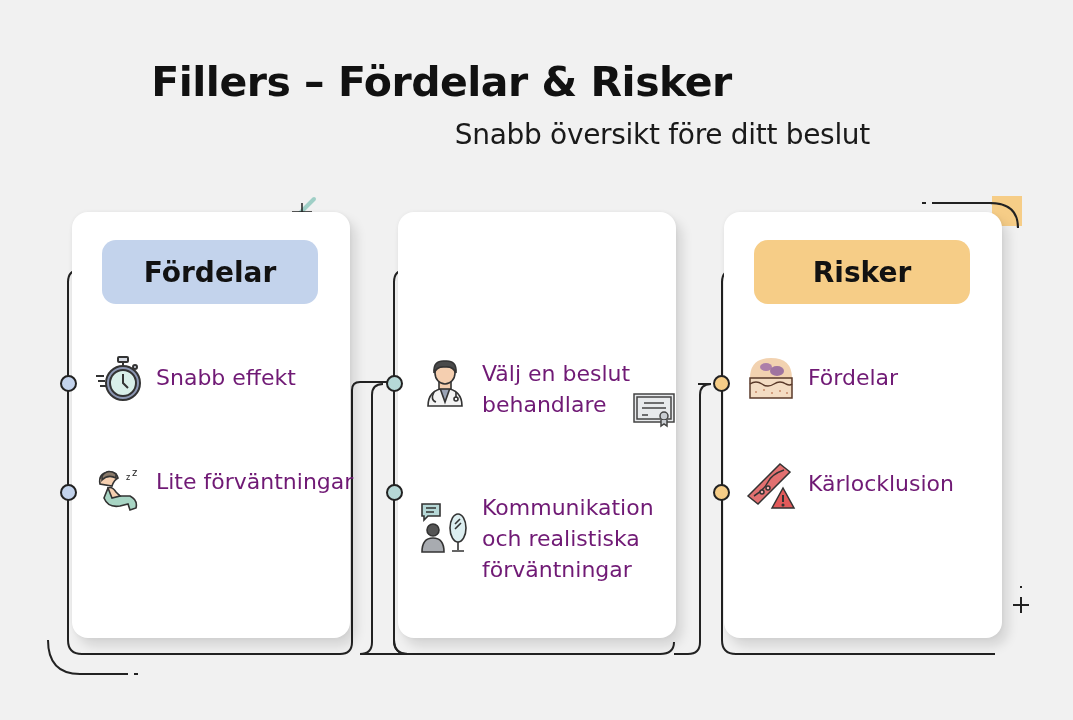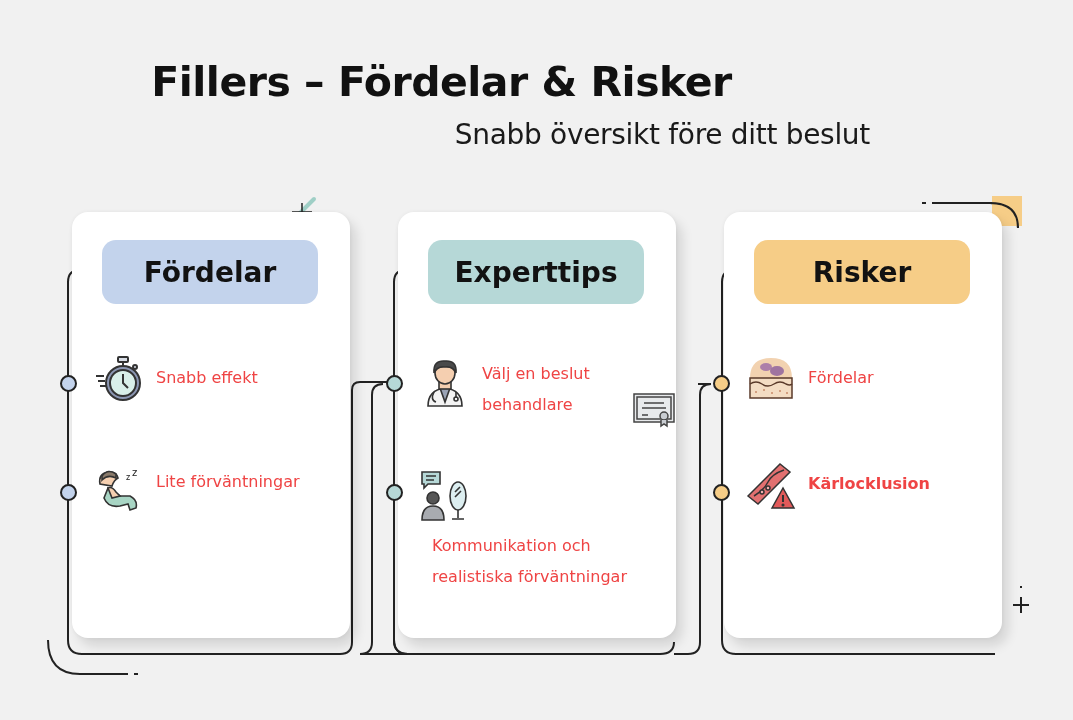--- a/index.html
+++ b/index.html
@@ -34,21 +34,21 @@
       font-size: 28px; font-weight: bold; color: #121212;
     }
     .c1 .pill { background: #c3d3ec; }
     .c2 .pill { background: #b6d8d7; }
     .c3 .pill { background: #f6cd87; }
     .item {
       position: absolute; left: 22px; display: flex; align-items: flex-start;
     }
     .item .icon { width: 50px; height: 50px; flex: none; }
     .item .text {
-      margin-left: 12px; font-size: 16px; line-height: 31px; color: #ef4444;
+      margin-left: 12px; font-size: 22px; line-height: 31px; color: #701a75;
       width: 200px;
     }
     .dot {
       position: absolute; width: 17px; height: 17px; border-radius: 50%;
       border: 2px solid #222; z-index: 3;
     }
     .dot.blue { background: #c3d3ec; }
     .dot.teal { background: #b6d8d7; }
     .dot.amber { background: #f6cd87; }
   </style>
@@ -120,21 +120,20 @@
         <path d="M14 22 Q18 20 22 26 L26 30 L18 32 Z" fill="#f5cfb0"></path>
       </g>
       <text x="32" y="14" font-size="8" font-family="DejaVu Sans, sans-serif" fill="#222">z</text>
       <text x="38" y="10" font-size="10" font-family="DejaVu Sans, sans-serif" fill="#222">z</text>
     </svg>
     <div class="text">Lite förväntningar</div>
   </div>
 </div>
 
 <div class="card c2">
-  <div class="pill">Experttips</div>
 
   <div class="item" style="top:146px;">
     <svg class="icon" viewBox="0 0 50 50">
       <g stroke="#333" stroke-width="1.6">
         <path d="M8 48 Q8 32 25 30 Q42 32 42 48 Z" fill="#f4f4f4"></path>
         <path d="M20 30 L25 44 L30 30" fill="#9aa3b5"></path>
         <rect x="19" y="22" width="12" height="9" fill="#f5cfb0"></rect>
         <ellipse cx="25" cy="15" rx="10" ry="11" fill="#f5cfb0"></ellipse>
         <path d="M14 15 Q13 2 25 3 Q37 2 36 15 Q33 8 25 9 Q17 8 14 15 Z" fill="#4a4a4a"></path>
         <path d="M14 34 Q10 42 16 44 M36 34 V40" fill="none"></path>
@@ -148,21 +147,21 @@
           <rect x="2" y="2" width="40" height="28" fill="#e8eaec"></rect>
           <rect x="5" y="5" width="34" height="22" fill="none"></rect>
           <path d="M12 11 H32 M10 16 H34 M10 23 H16" fill="none"></path>
           <circle cx="32" cy="24" r="4" fill="#c8ccd1"></circle>
           <path d="M29 28 L29 34 L32 32 L35 34 L35 28" fill="#c8ccd1"></path>
         </g>
       </svg>
     </div>
   </div>
 
-  <div class="item" style="top:248px;flex-direction:column;">
+  <div class="item" style="top:280px;">
     <svg class="icon" viewBox="0 0 50 60" style="height:60px; margin-top:10px;">
       <g stroke="#333" stroke-width="1.6">
         <path d="M2 2 H20 V14 H8 L4 18 V14 H2 Z" fill="#b6d8d7"></path>
         <path d="M6 6 H16 M6 10 H14" fill="none"></path>
         <circle cx="13" cy="28" r="6" fill="#555"></circle>
         <path d="M2 50 Q2 36 13 36 Q24 36 24 50 Z" fill="#a8abb0"></path>
         <ellipse cx="38" cy="26" rx="8" ry="14" fill="#dceef0"></ellipse>
         <path d="M35 22 L40 17 M35 27 L41 21" fill="none"></path>
         <path d="M38 40 V48 M32 49 H44"></path>
       </g>
@@ -187,21 +186,21 @@
         <circle cx="10" cy="38" r="1"></circle>
           <circle cx="18" cy="36" r="1"></circle>
           <circle cx="26" cy="39" r="1"></circle>
         <circle cx="34" cy="37" r="1"></circle>
           <circle cx="41" cy="39" r="1"></circle>
       </g>
     </svg>
     <div class="text" style="padding-top:8px;">Fördelar</div>
   </div>
 
-  <div class="item" style="top:248px;font-weight:bold;">
+  <div class="item" style="top:248px;">
     <svg class="icon" viewBox="0 0 50 50">
       <g stroke="#333" stroke-width="1.5">
         <path d="M2 36 L34 4 L44 12 L12 44 Z" fill="#e27070"></path>
         <path d="M8 36 Q18 30 22 22 Q26 14 38 10" fill="none"></path>
         <circle cx="16" cy="32" r="2" fill="#f4b0b0"></circle>
         <circle cx="22" cy="28" r="2" fill="#f4b0b0"></circle>
         <path d="M26 48 L37 28 L48 48 Z" fill="#e25a5a"></path>
         <path d="M37 35 V42" stroke-width="2"></path>
         <circle cx="37" cy="45" r="0.8" fill="#333"></circle>
       </g>

